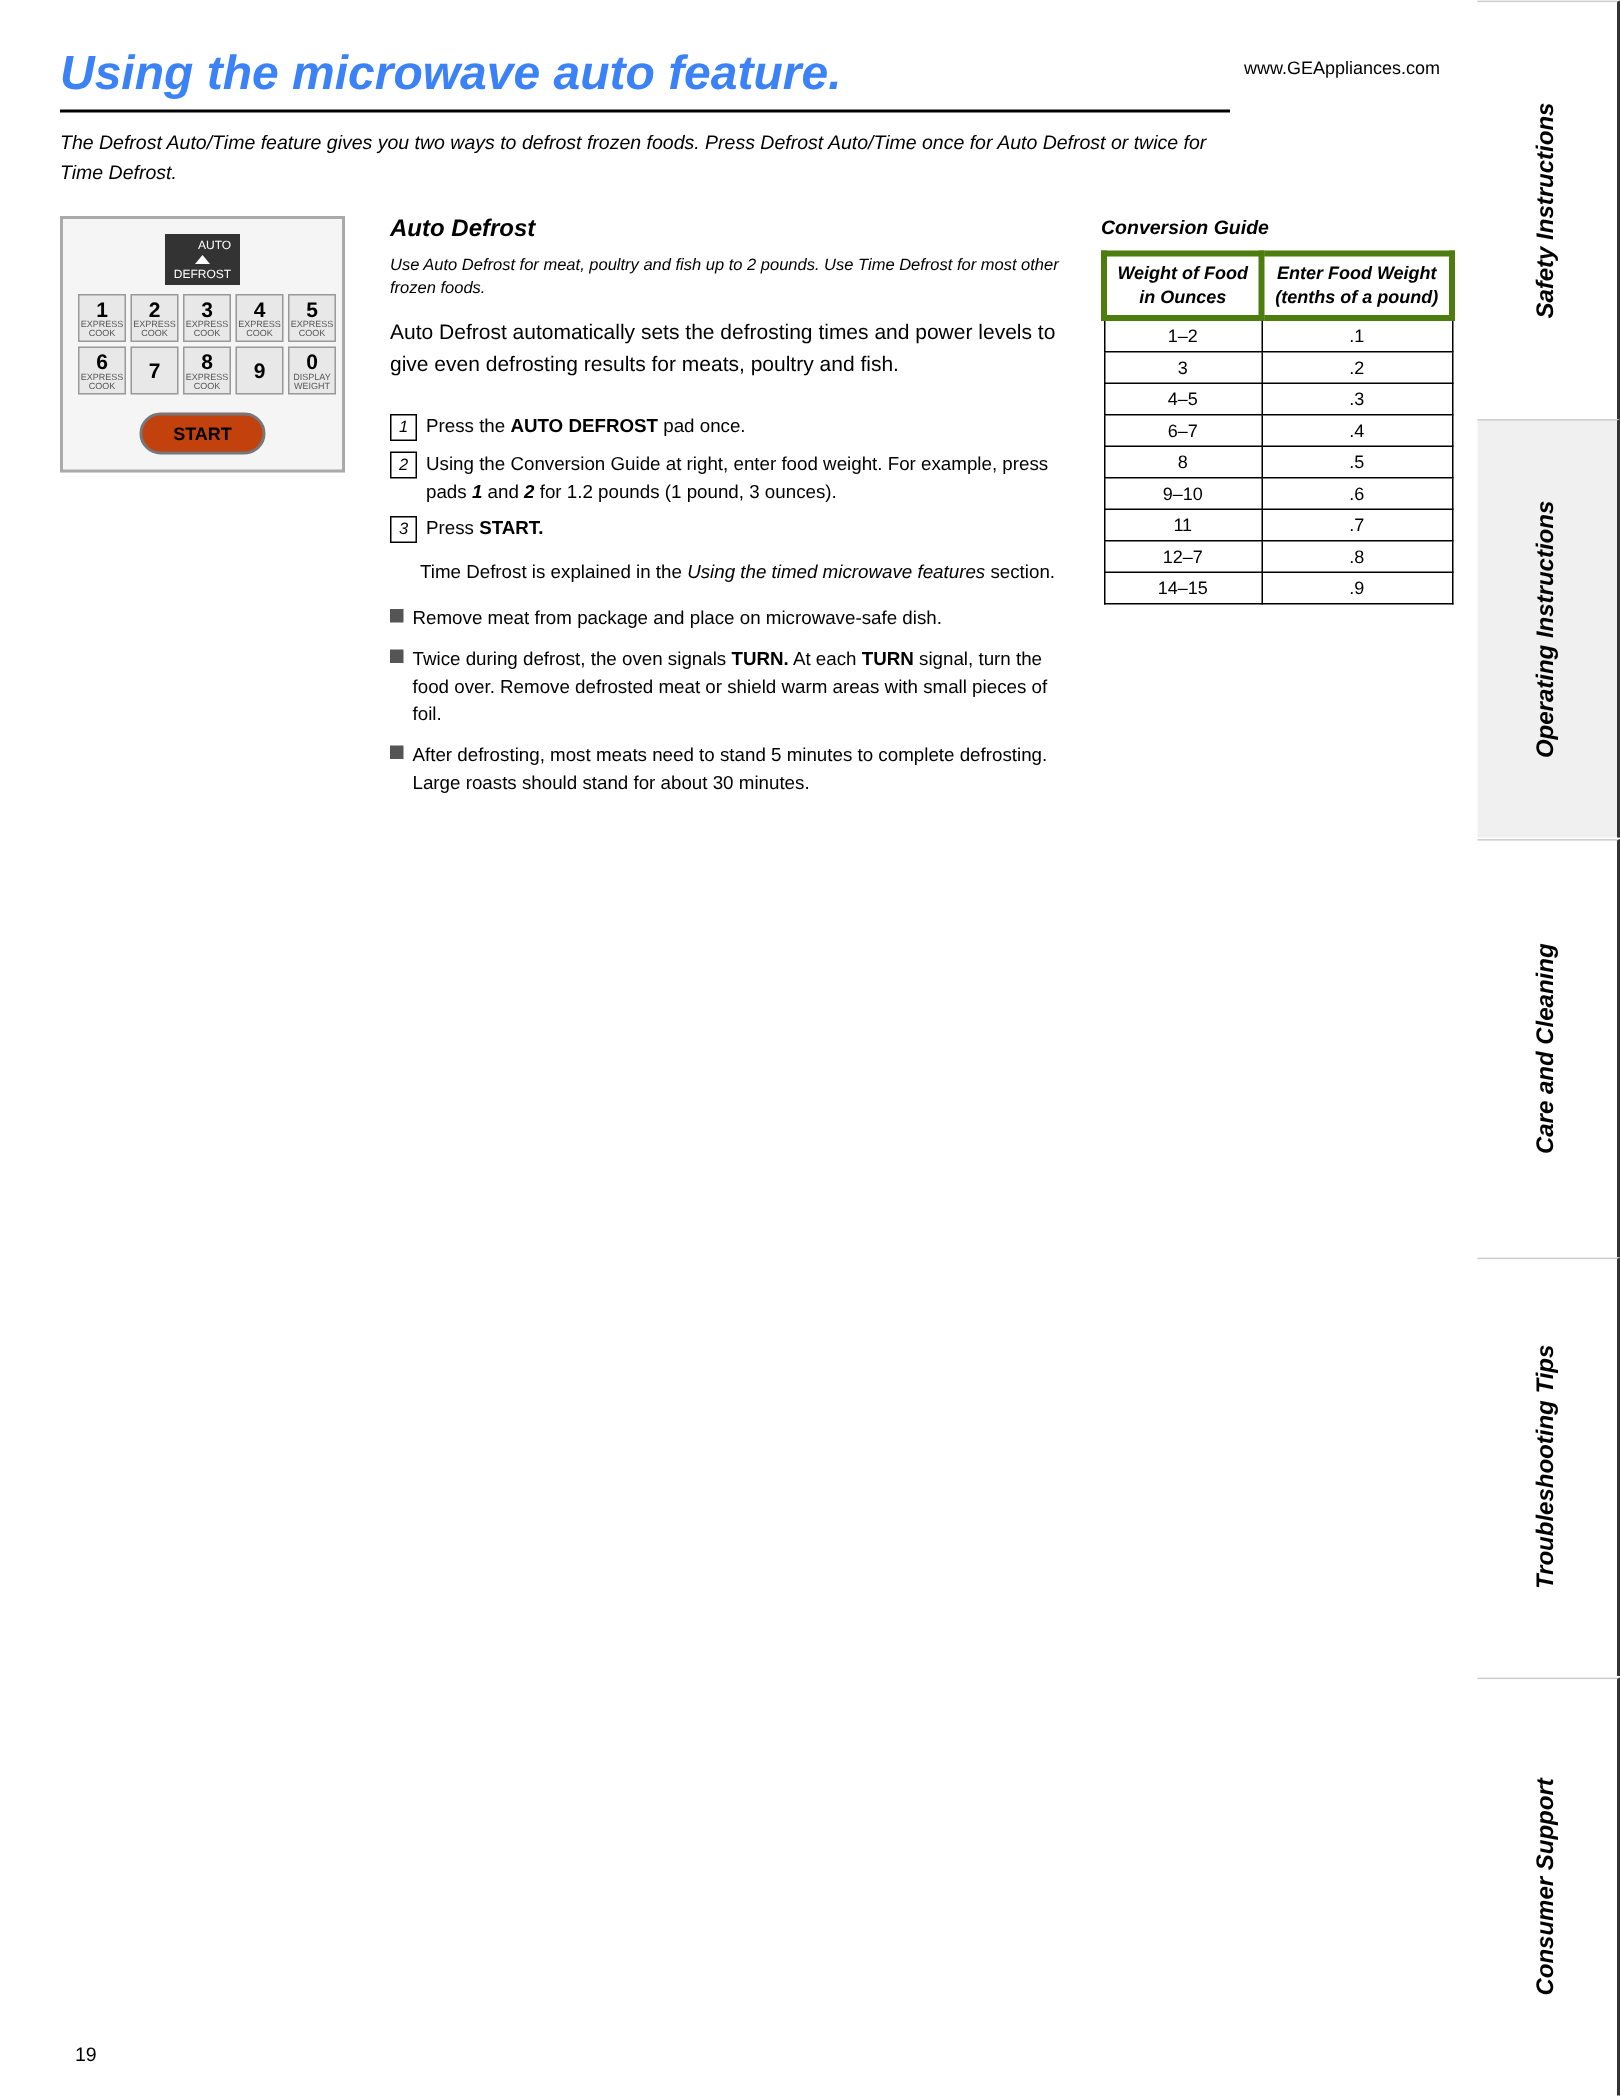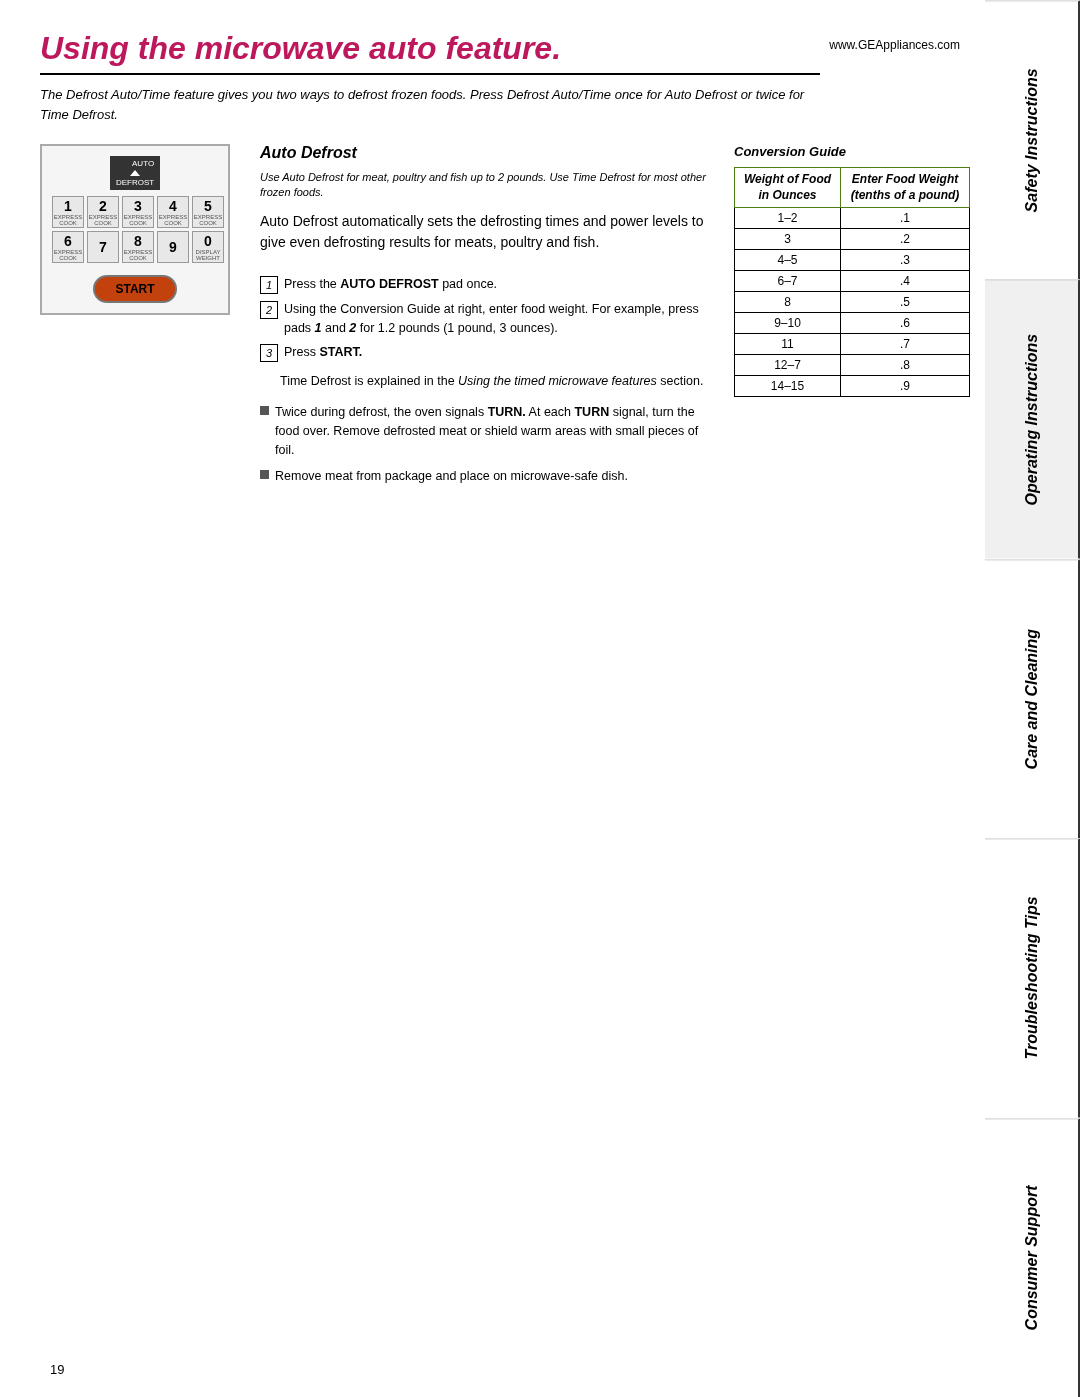--- a/index.html
+++ b/index.html
@@ -19,21 +19,21 @@
       margin-left: 40px;
       margin-right: 110px;
       padding-top: 30px;
     }
 
     .page-title {
       font-size: 32px;
       font-weight: bold;
       font-style: italic;
       margin-bottom: 6px;
-      color: #be185d;
+      color: #3b82f6;
     }
 
     .website-url {
       position: absolute;
       top: 38px;
       right: 120px;
       font-size: 12px;
       color: #000;
     }
 
@@ -205,21 +205,21 @@
       margin-bottom: 10px;
     }
 
     .conversion-table {
       width: 100%;
       border-collapse: collapse;
       font-size: 12px;
     }
 
     .conversion-table th {
-      border: 1px solid #4d7c0f;
+      border: 4px solid #4d7c0f;
       padding: 4px 6px;
       font-style: italic;
       font-weight: bold;
       text-align: center;
       background: #fff;
       line-height: 1.3;
     }
 
     .conversion-table td {
       border: 1px solid #000;
@@ -393,25 +393,29 @@
         </li>
       </ol>
 
       <p class="time-defrost-note">
         Time Defrost is explained in the <em>Using the timed microwave features</em> section.
       </p>
 
       <ul class="bullet-list">
         <li>
           <div class="bullet-sq"></div>
+          <span>Remove meat from package and place on microwave-safe dish.</span>
+        </li>
+        <li>
+          <div class="bullet-sq"></div>
           <span>Twice during defrost, the oven signals <strong>TURN.</strong> At each <strong>TURN</strong> signal, turn the food over. Remove defrosted meat or shield warm areas with small pieces of foil.</span>
         </li>
         <li>
           <div class="bullet-sq"></div>
-          <span>Remove meat from package and place on microwave-safe dish.</span>
+          <span>After defrosting, most meats need to stand 5 minutes to complete defrosting. Large roasts should stand for about 30 minutes.</span>
         </li>
       </ul>
     </div>
 
     <div class="right-column">
       <div class="conversion-heading">Conversion Guide</div>
 
 
       <table class="conversion-table">
         <thead>

